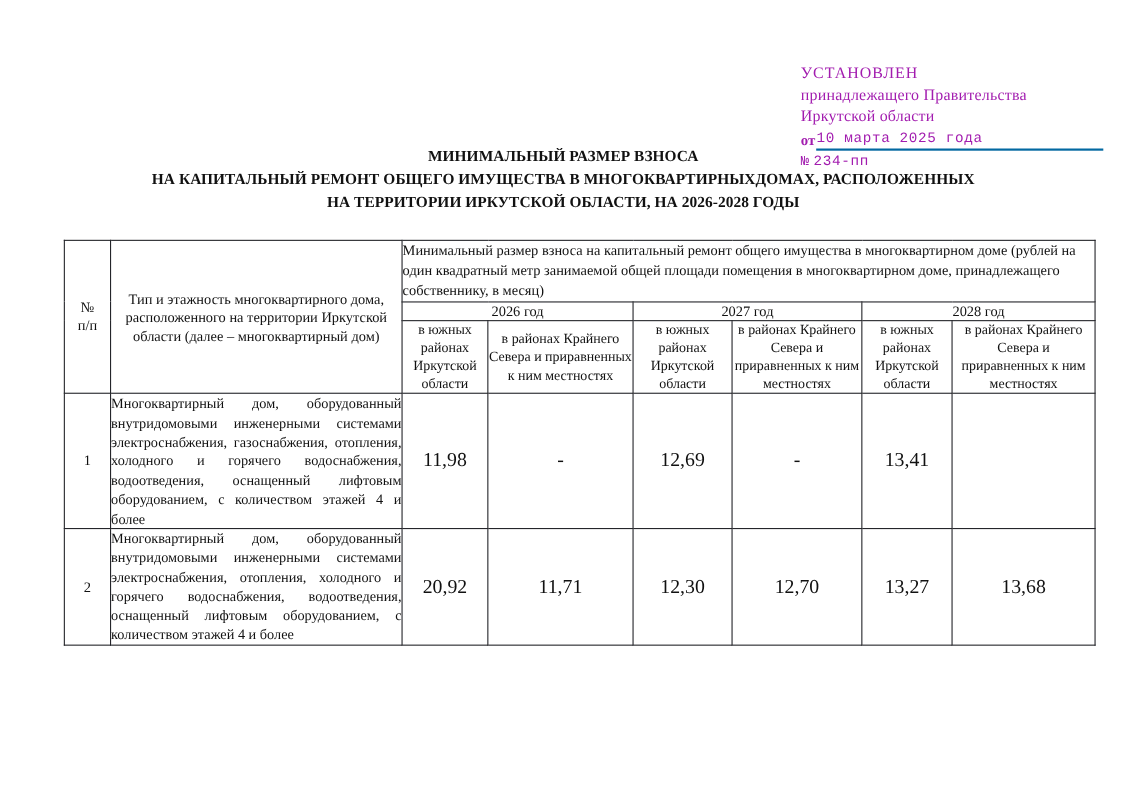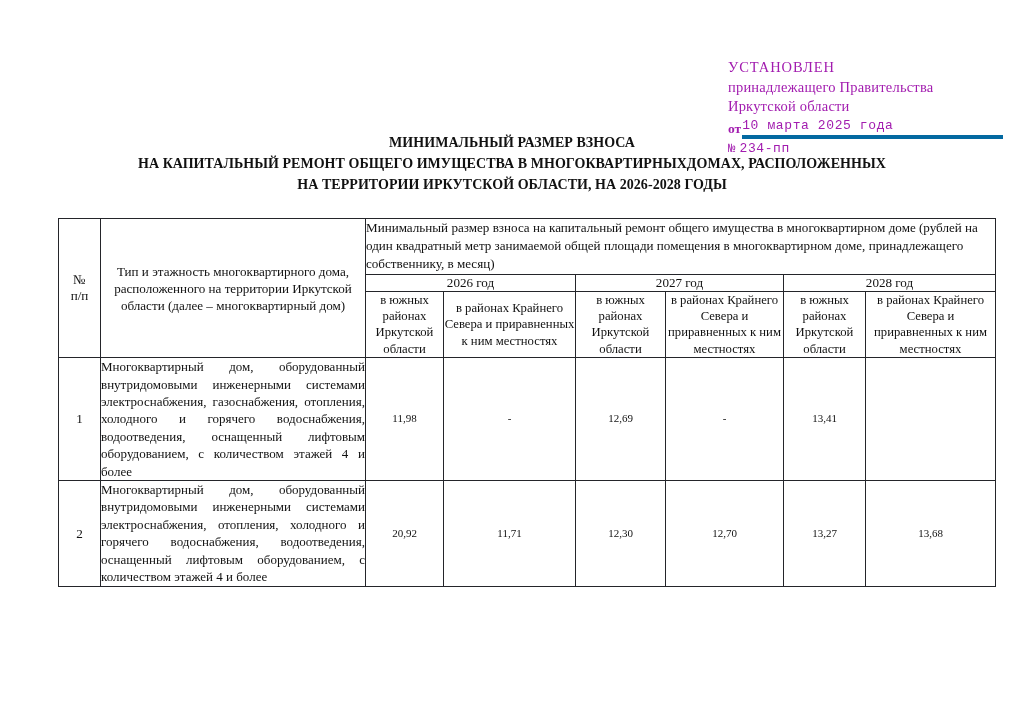--- a/index.html
+++ b/index.html
@@ -45,21 +45,21 @@
     font-weight: bold;
     font-size: 13.5px;
     line-height: 17px;
     padding-right: 1px;
   }
   .date-value {
     font-family: "Liberation Mono", "DejaVu Sans Mono", monospace;
     font-size: 13px;
     line-height: 16px;
     letter-spacing: 0.6px;
-    border-bottom: 4px solid #0369a1;
+    border-bottom: 2px solid #0369a1;
     flex: 1;
     padding-bottom: 1px;
   }
   .number-row {
     display: flex;
     align-items: flex-end;
     margin-top: 2px;
     white-space: nowrap;
   }
   .number-prefix {
@@ -148,21 +148,21 @@
     text-align: justify;
     text-align-last: left;
     padding: 7px 9px 9px 9px;
     font-size: 13px;
     line-height: 17.4px;
     hyphens: none;
     vertical-align: top;
   }
   .cell-val {
     text-align: center;
-    font-size: 11px;
+    font-size: 18px;
   }
 </style>
 </head>
 <body>
 
 <div class="approval-block">
   <div class="approval-line caps">УСТАНОВЛЕН</div>
   <div class="approval-line">принадлежащего Правительства</div>
   <div class="approval-line">Иркутской области</div>
   <div class="date-row">

